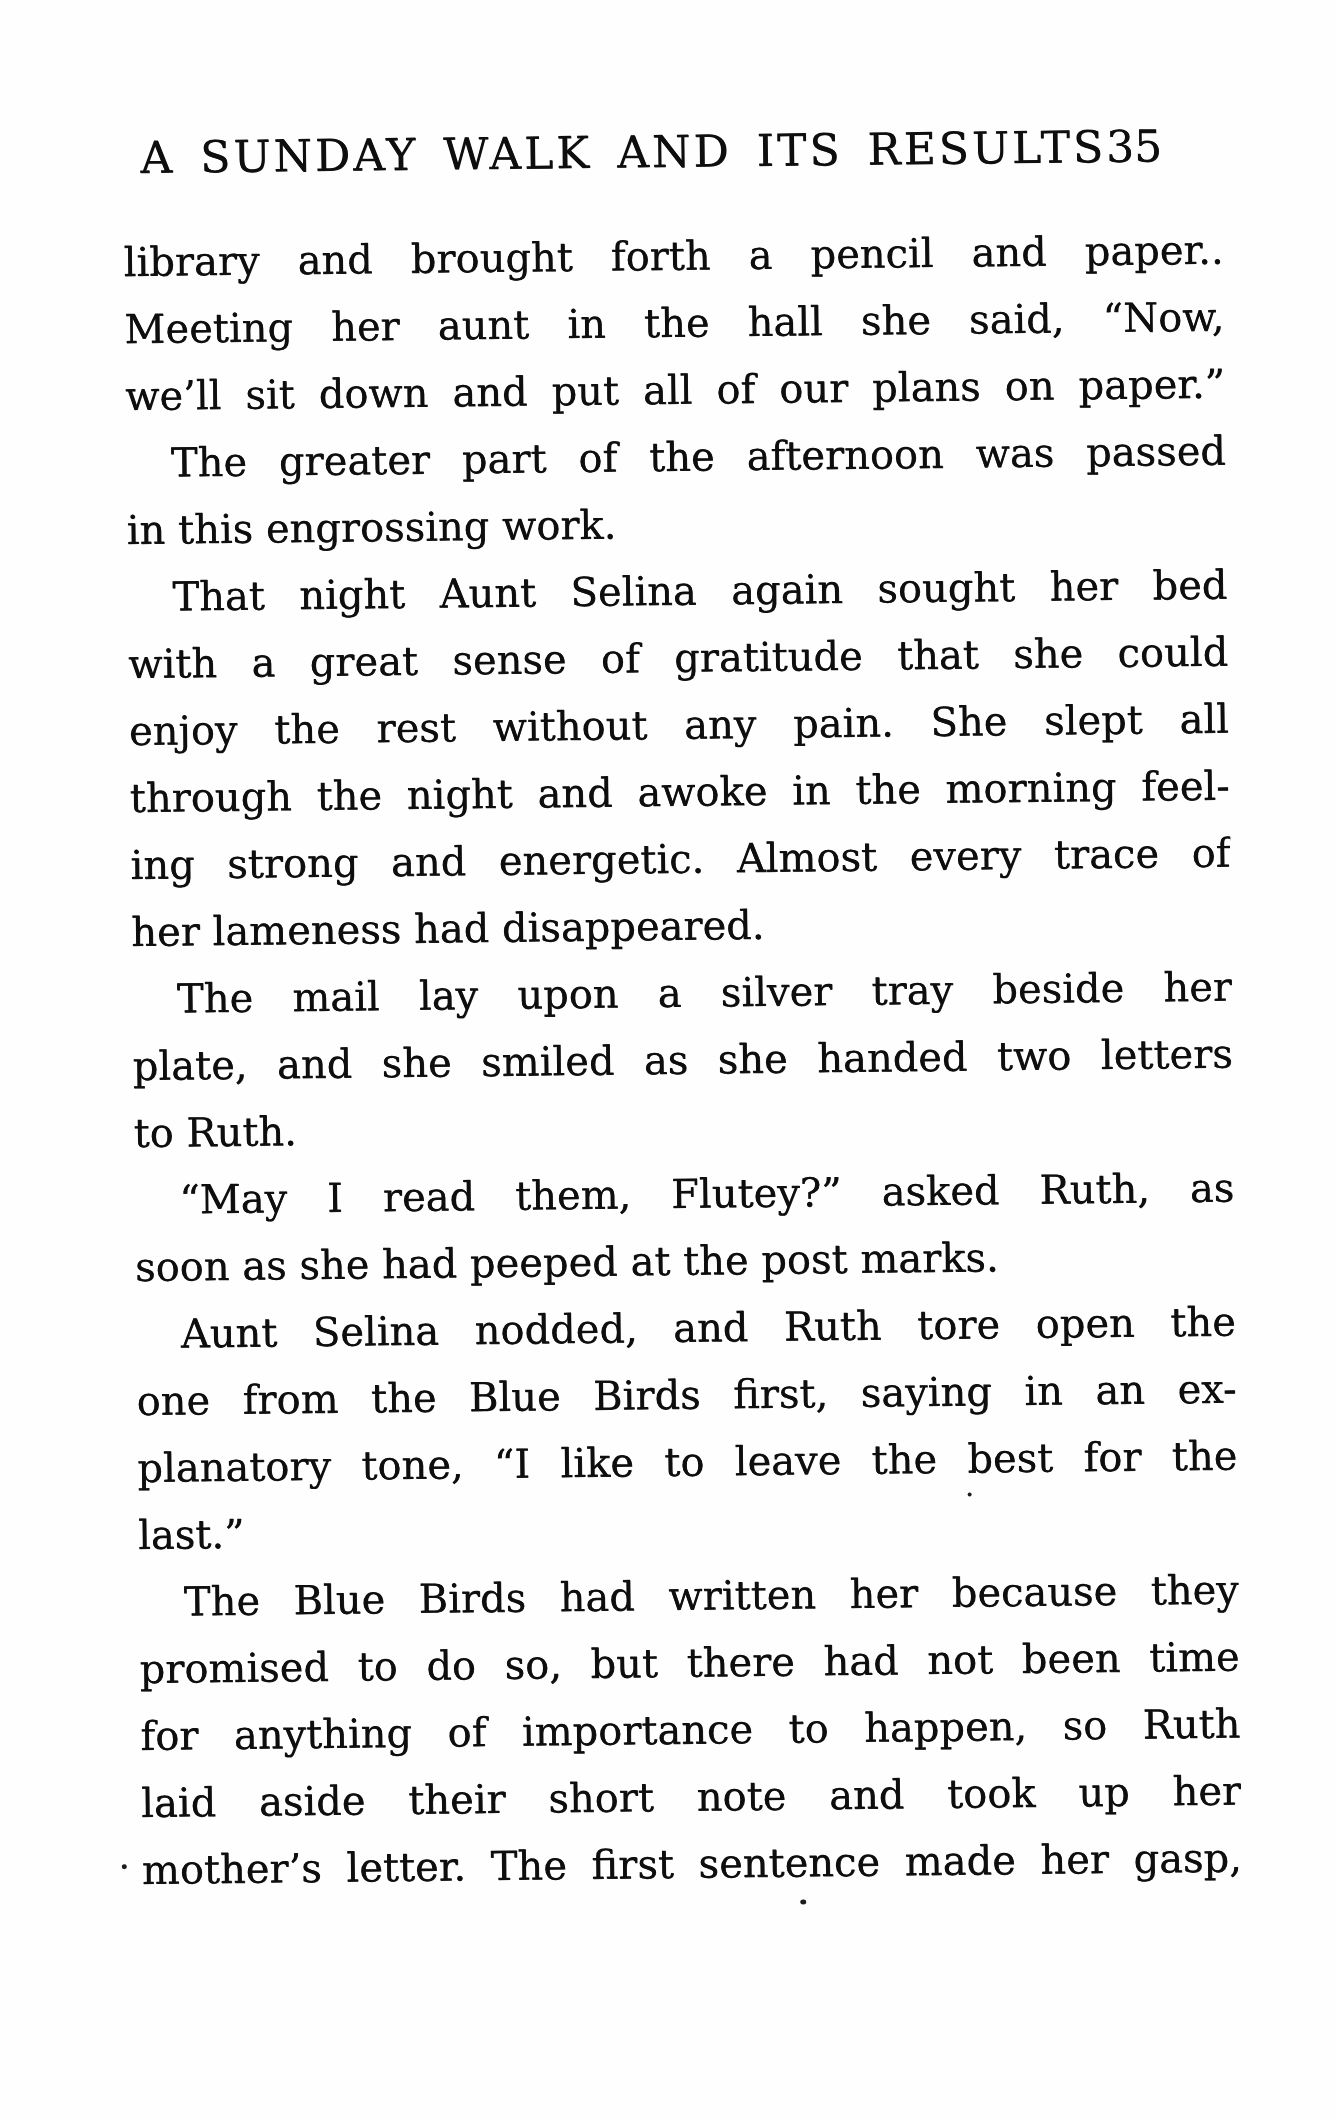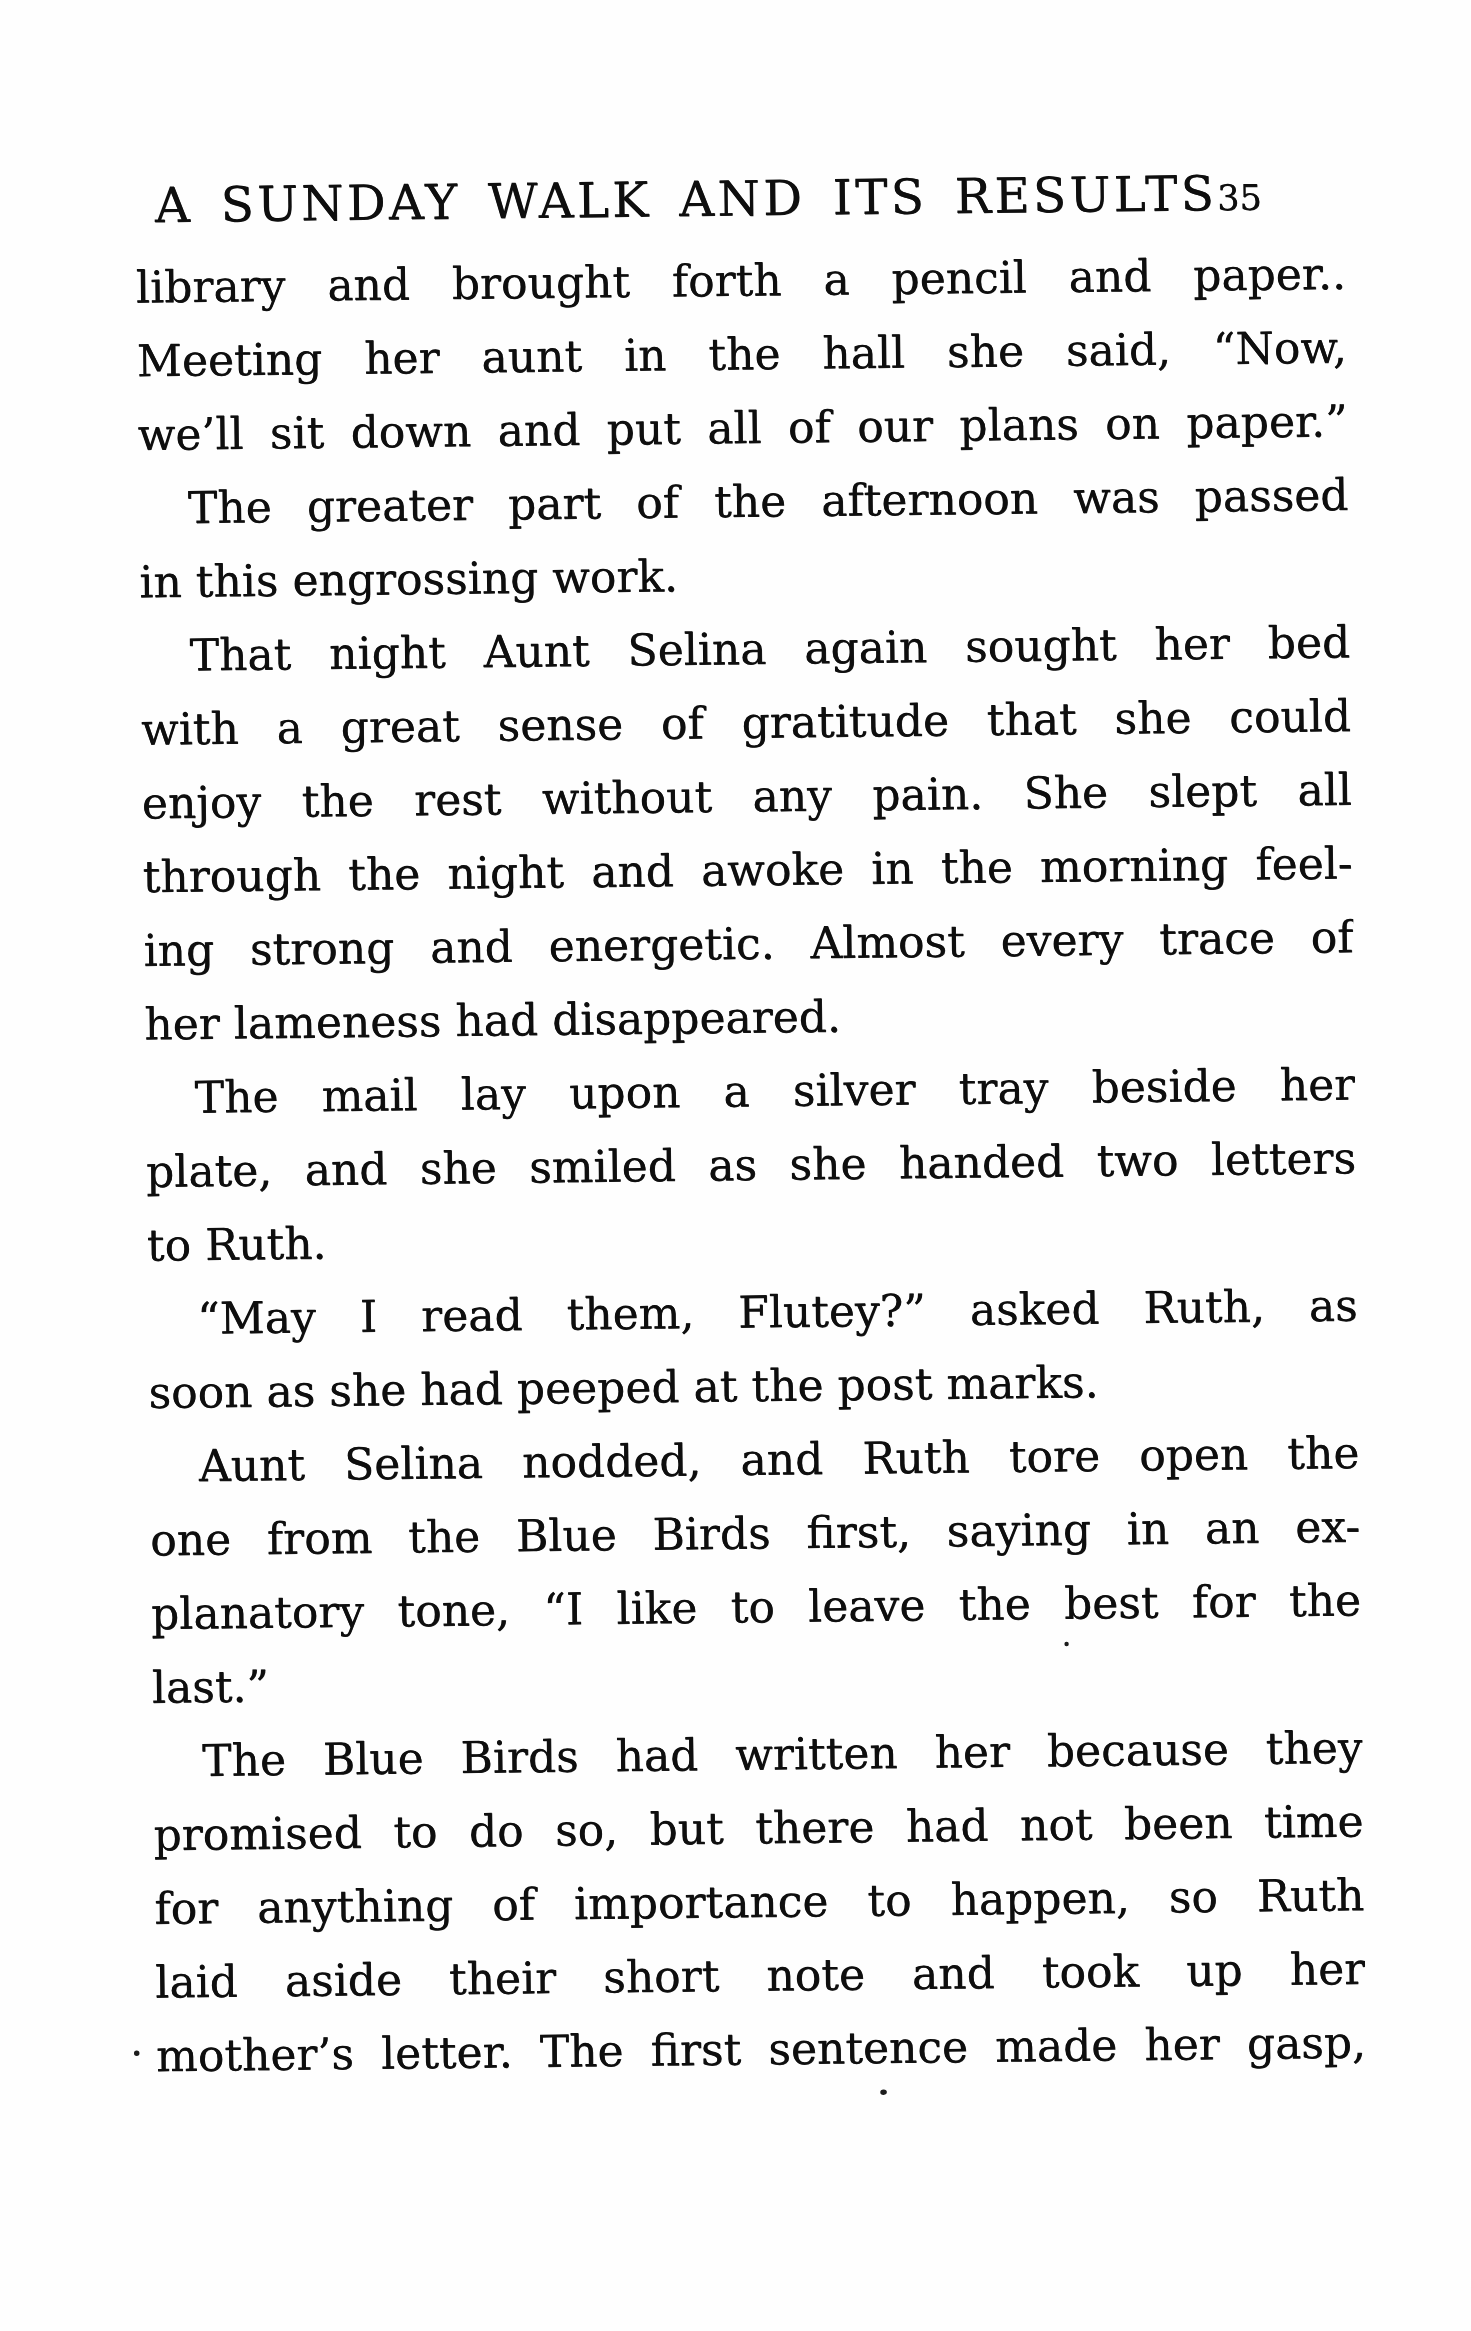--- a/index.html
+++ b/index.html
@@ -28,23 +28,22 @@
     align-items: baseline;
   }
   .title {
     font-size: 44px;
     letter-spacing: 3px;
     word-spacing: 8px;
     white-space: nowrap;
     text-shadow: 0.4px 0.4px 0 #1a1a1a;
   }
   .pagenum {
-    font-size: 32px;
+    font-size: 44px;
     text-shadow: 0.4px 0.4px 0 #1a1a1a;
-    margin-top: 40px;
   }
   .text {
     position: absolute;
     left: 132px;
     top: 223px;
     width: 1100px;
     font-size: 40px;
     text-shadow: 0.35px 0.35px 0 #222;
   }
   .line {

